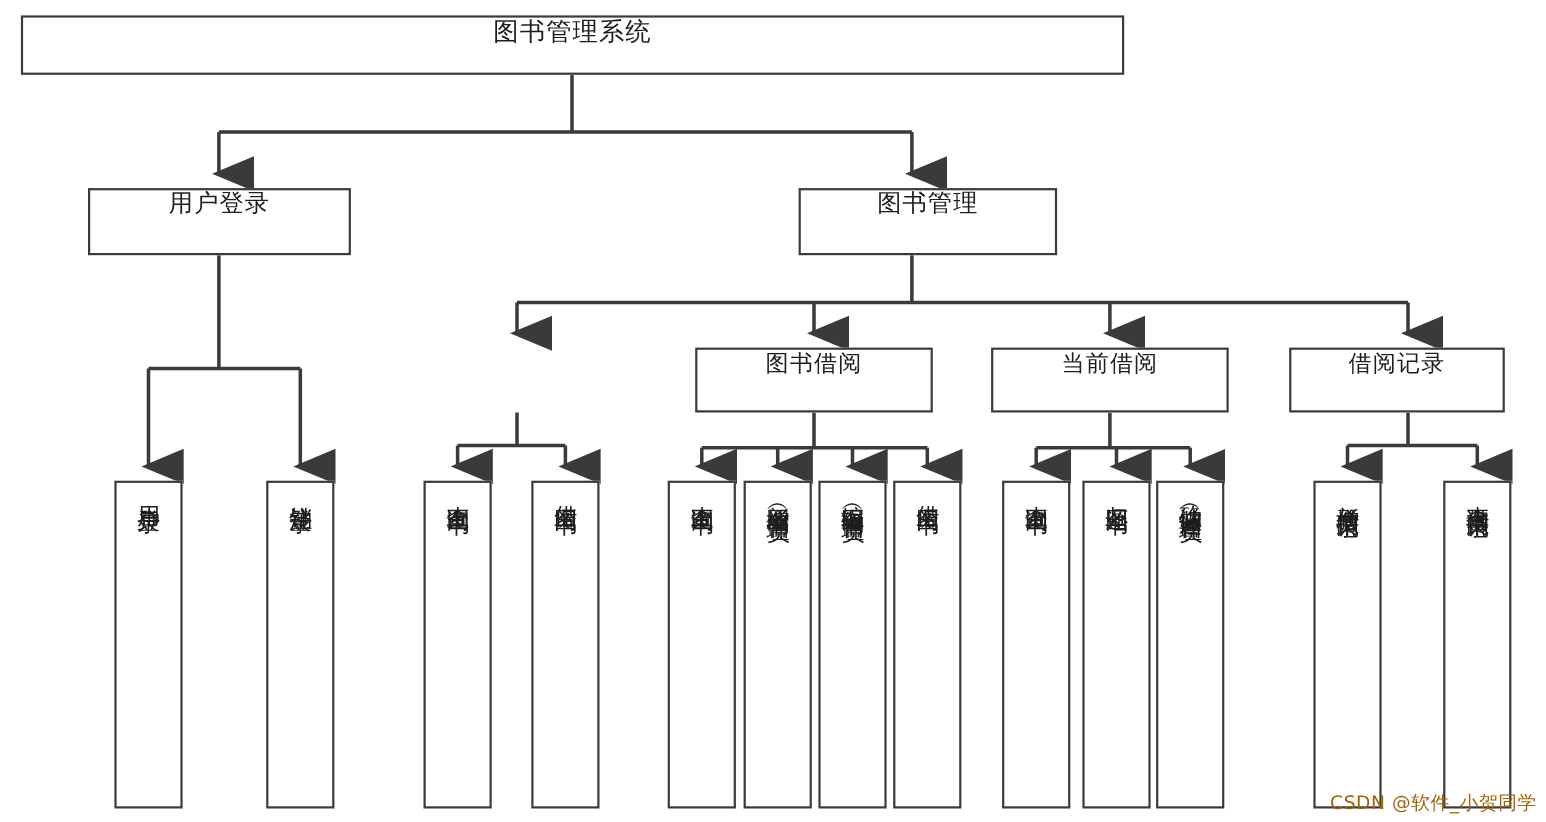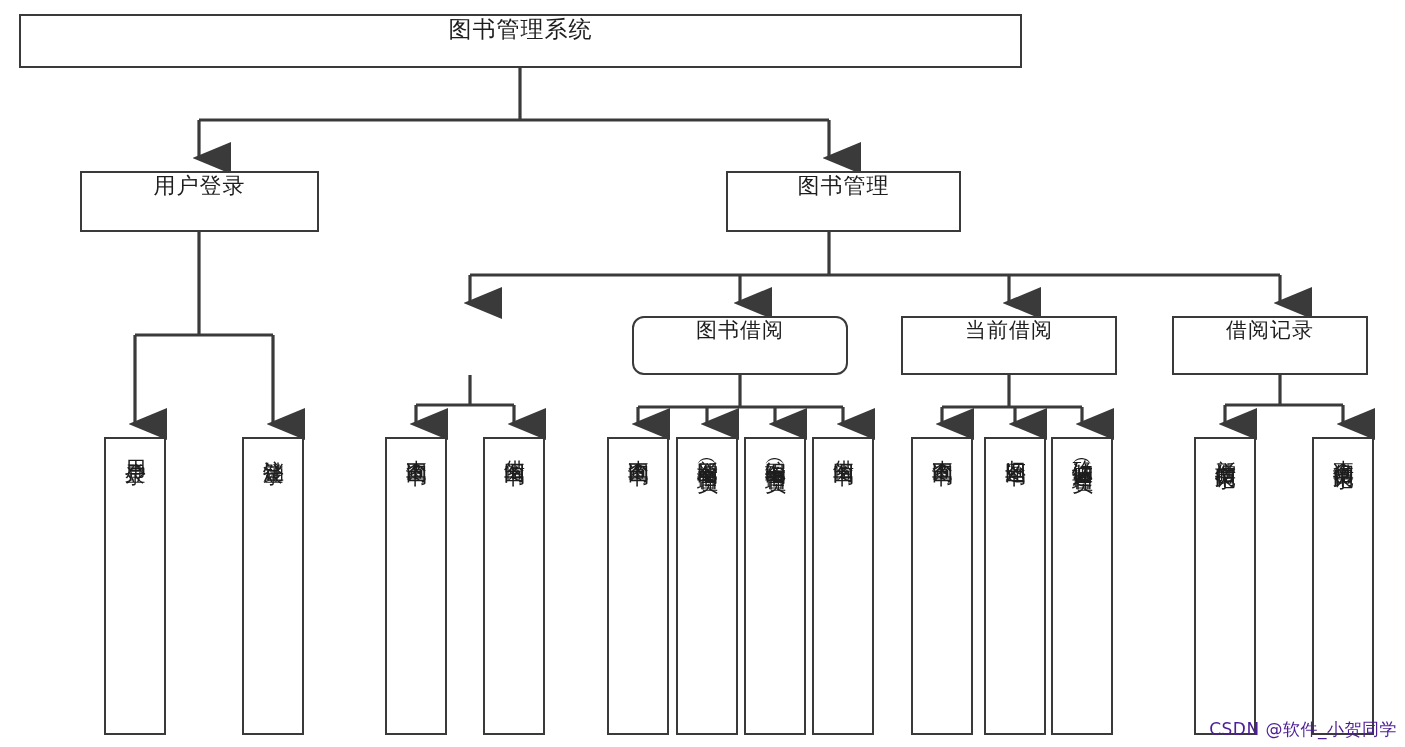--- a/index.html
+++ b/index.html
@@ -56,21 +56,21 @@
   }
   .htext {
     white-space: nowrap;
     letter-spacing: 1px;
   }
   #watermark {
     position: absolute;
     right: 8px;
     bottom: 6px;
     font-size: 17px;
-    color: #4c1d95;
+    color: #a16207;
     letter-spacing: 0.5px;
     white-space: nowrap;
     font-family: "DejaVu Sans", "Liberation Sans", sans-serif;
   }
 </style>
 </head>
 <body>
 
 <div id="canvas">
 
@@ -130,21 +130,21 @@
     <span class="htext">图书管理系统</span>
   </div>
 
   <div class="node level2" style="left:80px; top:171px; width:239px; height:61px;">
     <span class="htext">用户登录</span>
   </div>
   <div class="node level2" style="left:712px; top:171px; width:235px; height:61px;margin-left:14px;">
     <span class="htext">图书管理</span>
   </div>
 
-  <div class="node level3" style="left:632px; top:316px; width:216px; height:59px;border-radius:12px;">
+  <div class="node level3" style="left:632px; top:316px; width:216px; height:59px;">
     <span class="htext">图书借阅</span>
   </div>
   <div class="node level3" style="left:901px; top:316px; width:216px; height:59px;">
     <span class="htext">当前借阅</span>
   </div>
   <div class="node level3" style="left:1172px; top:316px; width:196px; height:59px;">
     <span class="htext">借阅记录</span>
   </div>
 
   <div class="node leaf" style="left:104px; top:437px; width:62px; height:298px;">

